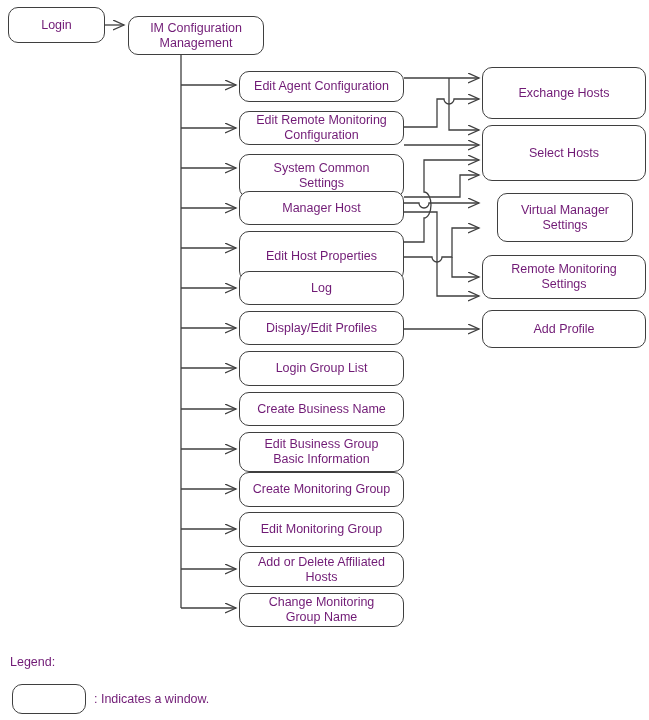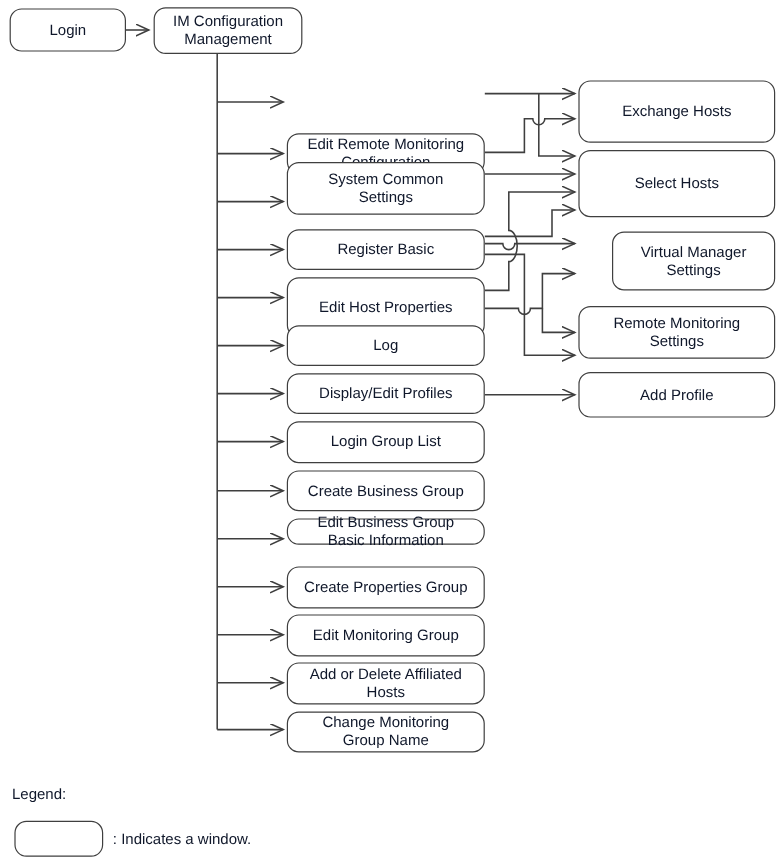--- a/index.html
+++ b/index.html
@@ -1,21 +1,21 @@
 <!DOCTYPE html>
 <html><head>
 <meta charset="utf-8">
 <style>
   html,body{margin:0;padding:0;background:#fff;}
   #stage{
     position:relative;
     width:649px;height:720px;
     background:#ffffff;
     font-family:"Liberation Sans","DejaVu Sans",sans-serif;
-    color:#0f172a;
+    color:#701a75;
     overflow:hidden;
   }
   .wires{position:absolute;left:0;top:0;z-index:1;}
   .box{
     position:absolute;z-index:2;
     box-sizing:border-box;
     background:#ffffff;
     border:1.6px solid #3f3f3f;
     border-radius:10px;
     display:flex;align-items:center;justify-content:center;
@@ -65,45 +65,46 @@
       <path d="M404,203 H419 A5,5 0 0 0 429,203 H479" marker-end="url(#arw)"></path>
       <path d="M404,212 H437 V296 H479" marker-end="url(#arw)"></path>
       <path d="M404,242 H424 V218 A7,13 0 0 0 424,192 V160 H479" marker-end="url(#arw)"></path>
       <path d="M404,257 H432 A5,5 0 0 0 442,257 H452 V228 H479" marker-end="url(#arw)"></path>
       <path d="M452,257 V277 H479" marker-end="url(#arw)"></path>
       <path d="M404,329 H479" marker-end="url(#arw)"></path>
     </g>
   </svg>
 
   <div class="box" style="left:8px;top:7px;width:97px;height:36px"><span>Login</span></div>
-  <div class="box" style="left:128px;top:6px;width:124px;height:39px"><span>IM Configuration
+  <div class="box" style="left:128px;top:16px;width:136px;height:39px"><span>IM Configuration
 Management</span></div>
 
+  <div class="box" style="left:239px;top:71px;width:165px;height:31px"><span>Edit Agent Configuration</span></div>
   <div class="box" style="left:239px;top:111px;width:165px;height:34px"><span>Edit Remote Monitoring
 Configuration</span></div>
-  <div class="box" style="left:239px;top:135px;width:165px;height:44px"><span>System Common
+  <div class="box" style="left:239px;top:154px;width:165px;height:44px"><span>System Common
 Settings</span></div>
-  <div class="box" style="left:239px;top:191px;width:165px;height:34px"><span>Register Basic</span></div>
+  <div class="box" style="left:239px;top:191px;width:165px;height:34px"><span>Manager Host</span></div>
   <div class="box" style="left:239px;top:231px;width:165px;height:50px"><span>Edit Host Properties</span></div>
   <div class="box" style="left:239px;top:271px;width:165px;height:34px"><span>Log</span></div>
   <div class="box" style="left:239px;top:311px;width:165px;height:34px"><span>Display/Edit Profiles</span></div>
   <div class="box" style="left:239px;top:351px;width:165px;height:35px"><span>Login Group List</span></div>
-  <div class="box" style="left:239px;top:392px;width:165px;height:34px"><span>Create Business Group</span></div>
-  <div class="box" style="left:239px;top:432px;width:165px;height:22px"><span>Edit Business Group
+  <div class="box" style="left:239px;top:392px;width:165px;height:34px"><span>Create Business Name</span></div>
+  <div class="box" style="left:239px;top:432px;width:165px;height:40px"><span>Edit Business Group
 Basic Information</span></div>
-  <div class="box" style="left:239px;top:472px;width:165px;height:35px"><span>Create Properties Group</span></div>
+  <div class="box" style="left:239px;top:472px;width:165px;height:35px"><span>Create Monitoring Group</span></div>
   <div class="box" style="left:239px;top:512px;width:165px;height:35px"><span>Edit Monitoring Group</span></div>
   <div class="box" style="left:239px;top:552px;width:165px;height:35px"><span>Add or Delete Affiliated
 Hosts</span></div>
   <div class="box" style="left:239px;top:593px;width:165px;height:34px"><span>Change Monitoring
 Group Name</span></div>
 
   <div class="box" style="left:482px;top:67px;width:164px;height:52px"><span>Exchange Hosts</span></div>
   <div class="box" style="left:482px;top:125px;width:164px;height:56px"><span>Select Hosts</span></div>
-  <div class="box" style="left:510px;top:193px;width:136px;height:49px"><span>Virtual Manager
+  <div class="box" style="left:497px;top:193px;width:136px;height:49px"><span>Virtual Manager
 Settings</span></div>
   <div class="box" style="left:482px;top:255px;width:164px;height:44px"><span>Remote Monitoring
 Settings</span></div>
   <div class="box" style="left:482px;top:310px;width:164px;height:38px"><span>Add Profile</span></div>
 
   <div class="caption" style="left:10px;top:655px">Legend:</div>
   <div class="box" style="left:12px;top:684px;width:74px;height:30px"></div>
   <div class="caption" style="left:94px;top:692px">: Indicates a window.</div>
 
 </div>

